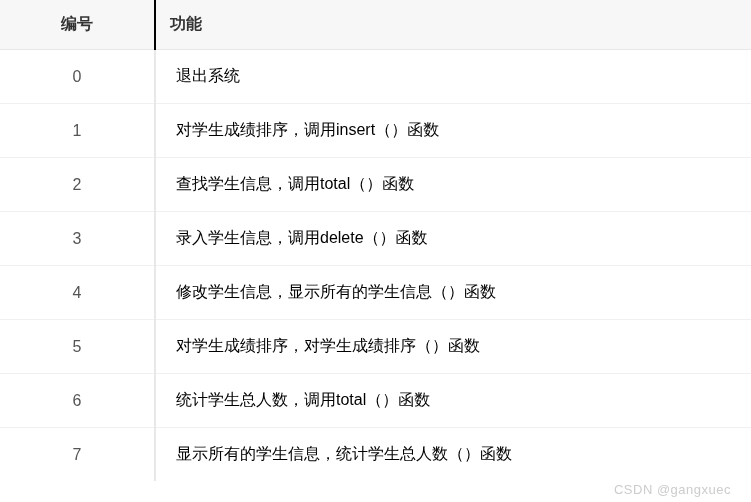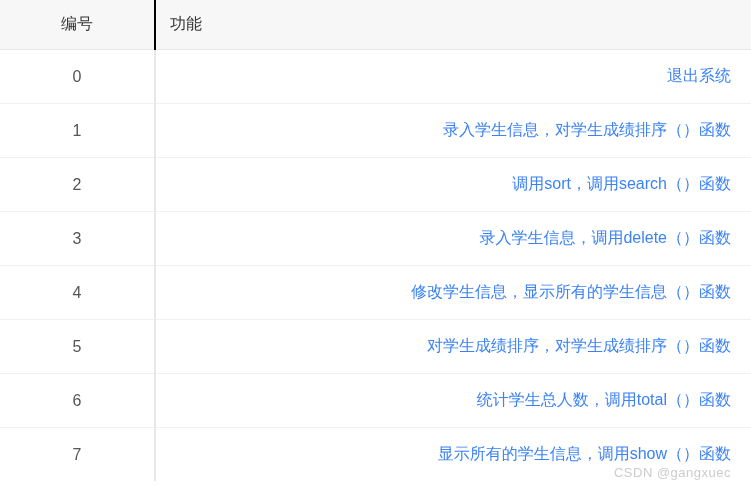--- a/index.html
+++ b/index.html
@@ -19,56 +19,55 @@
       width: 100%;
       border-collapse: collapse;
       background: #ffffff;
     }
     thead tr {
       background: #f7f7f7;
     }
     th {
       text-align: left;
       padding: 14px 14px;
-      font-weight: 400;
+      font-weight: 700;
       font-size: 16px;
       color: #333333;
       border-bottom: 1px solid #e8e8e8;
     }
     th.col-id {
       width: 155px;
       text-align: center;
       padding-left: 40px;
       padding-right: 40px;
     }
     th.col-func {
       border-left: 2px solid #000000;
     }
     td {
       padding: 16px 20px;
       font-size: 16px;
-      color: #3b82f6;
+      color: #000000;
       border-bottom: 1px solid #f0f0f0;
-      text-align: right;
     }
     td.col-id {
       text-align: center;
       padding-left: 40px;
       padding-right: 40px;
       color: #555555;
     }
     td.col-func {
       border-left: 2px solid #e8e8e8;
     }
     tbody tr:last-child td {
       border-bottom: none;
     }
     .watermark {
       position: absolute;
-      bottom: 22px;
+      bottom: 5px;
       right: 20px;
       font-size: 13px;
       color: #cccccc;
       letter-spacing: 0.5px;
       margin-left: 38px;
     }
   </style>
 </head>
 <body>
 
@@ -79,42 +78,42 @@
       <th class="col-func">功能</th>
     </tr>
   </thead>
   <tbody>
     <tr>
       <td class="col-id">0</td>
       <td class="col-func">退出系统</td>
     </tr>
     <tr>
       <td class="col-id">1</td>
-      <td class="col-func">录入学生信息，对学生成绩排序（）函数</td>
+      <td class="col-func">对学生成绩排序，调用insert（）函数</td>
     </tr>
     <tr>
       <td class="col-id">2</td>
-      <td class="col-func">调用sort，调用search（）函数</td>
+      <td class="col-func">查找学生信息，调用total（）函数</td>
     </tr>
     <tr>
       <td class="col-id">3</td>
       <td class="col-func">录入学生信息，调用delete（）函数</td>
     </tr>
     <tr>
       <td class="col-id">4</td>
       <td class="col-func">修改学生信息，显示所有的学生信息（）函数</td>
     </tr>
     <tr>
       <td class="col-id">5</td>
       <td class="col-func">对学生成绩排序，对学生成绩排序（）函数</td>
     </tr>
     <tr>
       <td class="col-id">6</td>
       <td class="col-func">统计学生总人数，调用total（）函数</td>
     </tr>
     <tr>
       <td class="col-id">7</td>
-      <td class="col-func">显示所有的学生信息，调用show（）函数</td>
+      <td class="col-func">显示所有的学生信息，统计学生总人数（）函数</td>
     </tr>
   </tbody>
 </table>
 
 <div class="watermark">CSDN @gangxuec</div>
 
 </body></html>

